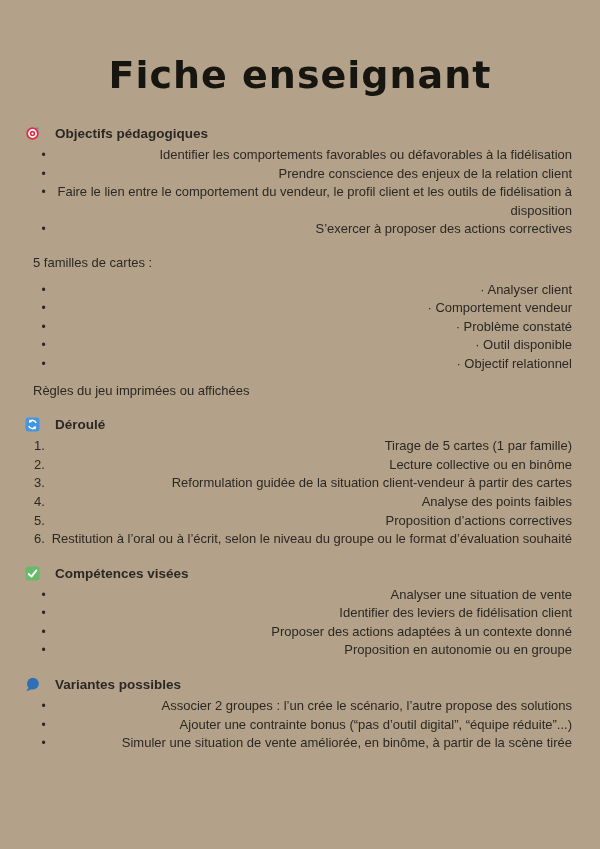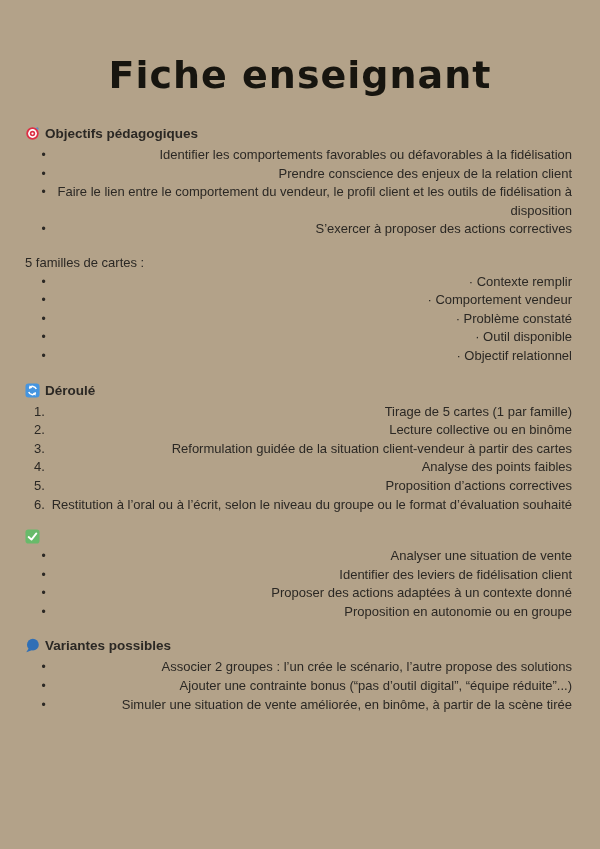--- a/index.html
+++ b/index.html
@@ -23,29 +23,29 @@
     font-size: 38px;
     line-height: 46px;
     letter-spacing: 1px;
     color: #17150f;
   }
   .content { padding: 26px 28px 0 25px; }
   section.doc-section { margin-bottom: 15px; }
   .heading-row {
     display: flex;
     align-items: center;
-    gap: 5px;
+    gap: 15px;
     font-weight: 700;
     font-size: 13.5px;
     line-height: 19px;
     margin-bottom: 3px;
   }
   .icon { width: 15px; height: 15px; display: inline-flex; flex: none; }
   .icon svg { width: 15px; height: 15px; display: block; }
-  .intro, .plain-line { margin: 0; line-height: 18.6px; }
+  .intro, .plain-line { margin: 8px; line-height: 18.6px; }
   ul.items { list-style: none; margin: 0; padding: 0; }
   ul.items li { display: flex; line-height: 18.6px; }
   ul.items.bullet li .marker {
     flex: none;
     width: 9px;
     margin-left: 14px;
     margin-right: 9px;
     text-align: center;
     font-size: 12px;
   }
@@ -96,40 +96,41 @@
           </li>
         </ul>
 
   </section>
 
   <section class="doc-section">
     <div class="intro">5 familles de cartes :</div>
     <ul class="items bullet">
           <li>
             <span class="marker">•</span>
-            <span class="txt">· Contexte remplir</span>
+            <span class="txt">· Analyser client</span>
           </li>
           <li>
             <span class="marker">•</span>
             <span class="txt">· Comportement vendeur</span>
           </li>
           <li>
             <span class="marker">•</span>
             <span class="txt">· Problème constaté</span>
           </li>
           <li>
             <span class="marker">•</span>
             <span class="txt">· Outil disponible</span>
           </li>
           <li>
             <span class="marker">•</span>
             <span class="txt">· Objectif relationnel</span>
           </li>
         </ul>
     <div class="outro">
+          <div class="plain-line">Règles du jeu imprimées ou affichées</div>
         </div>
   </section>
 
   <section class="doc-section">
     <div class="heading-row">
       <span class="icon">
             <svg viewBox="0 0 16 16">
               <rect x="0.5" y="0.5" width="15" height="15" rx="3.4" fill="#4595e0"></rect>
               <path d="M12 6.4 A4.3 4.3 0 0 0 4.6 5.2" fill="none" stroke="#fff" stroke-width="1.6"></path>
               <polygon points="4.9,2.3 4.3,6.5 7.9,5.1" fill="#fff"></polygon>
@@ -170,20 +171,21 @@
   </section>
 
   <section class="doc-section">
     <div class="heading-row">
       <span class="icon">
             <svg viewBox="0 0 16 16">
               <rect x="0.5" y="0.5" width="15" height="15" rx="3" fill="#68ba6a"></rect>
               <path d="M3.9 8.6 L6.9 11.3 L12.1 4.7" fill="none" stroke="#fff" stroke-width="2" stroke-linecap="round" stroke-linejoin="round"></path>
             </svg>
           </span>
+      <span class="heading-text">Compétences visées</span>
     </div>
 
     <ul class="items bullet">
           <li>
             <span class="marker">•</span>
             <span class="txt">Analyser une situation de vente</span>
           </li>
           <li>
             <span class="marker">•</span>
             <span class="txt">Identifier des leviers de fidélisation client</span>

